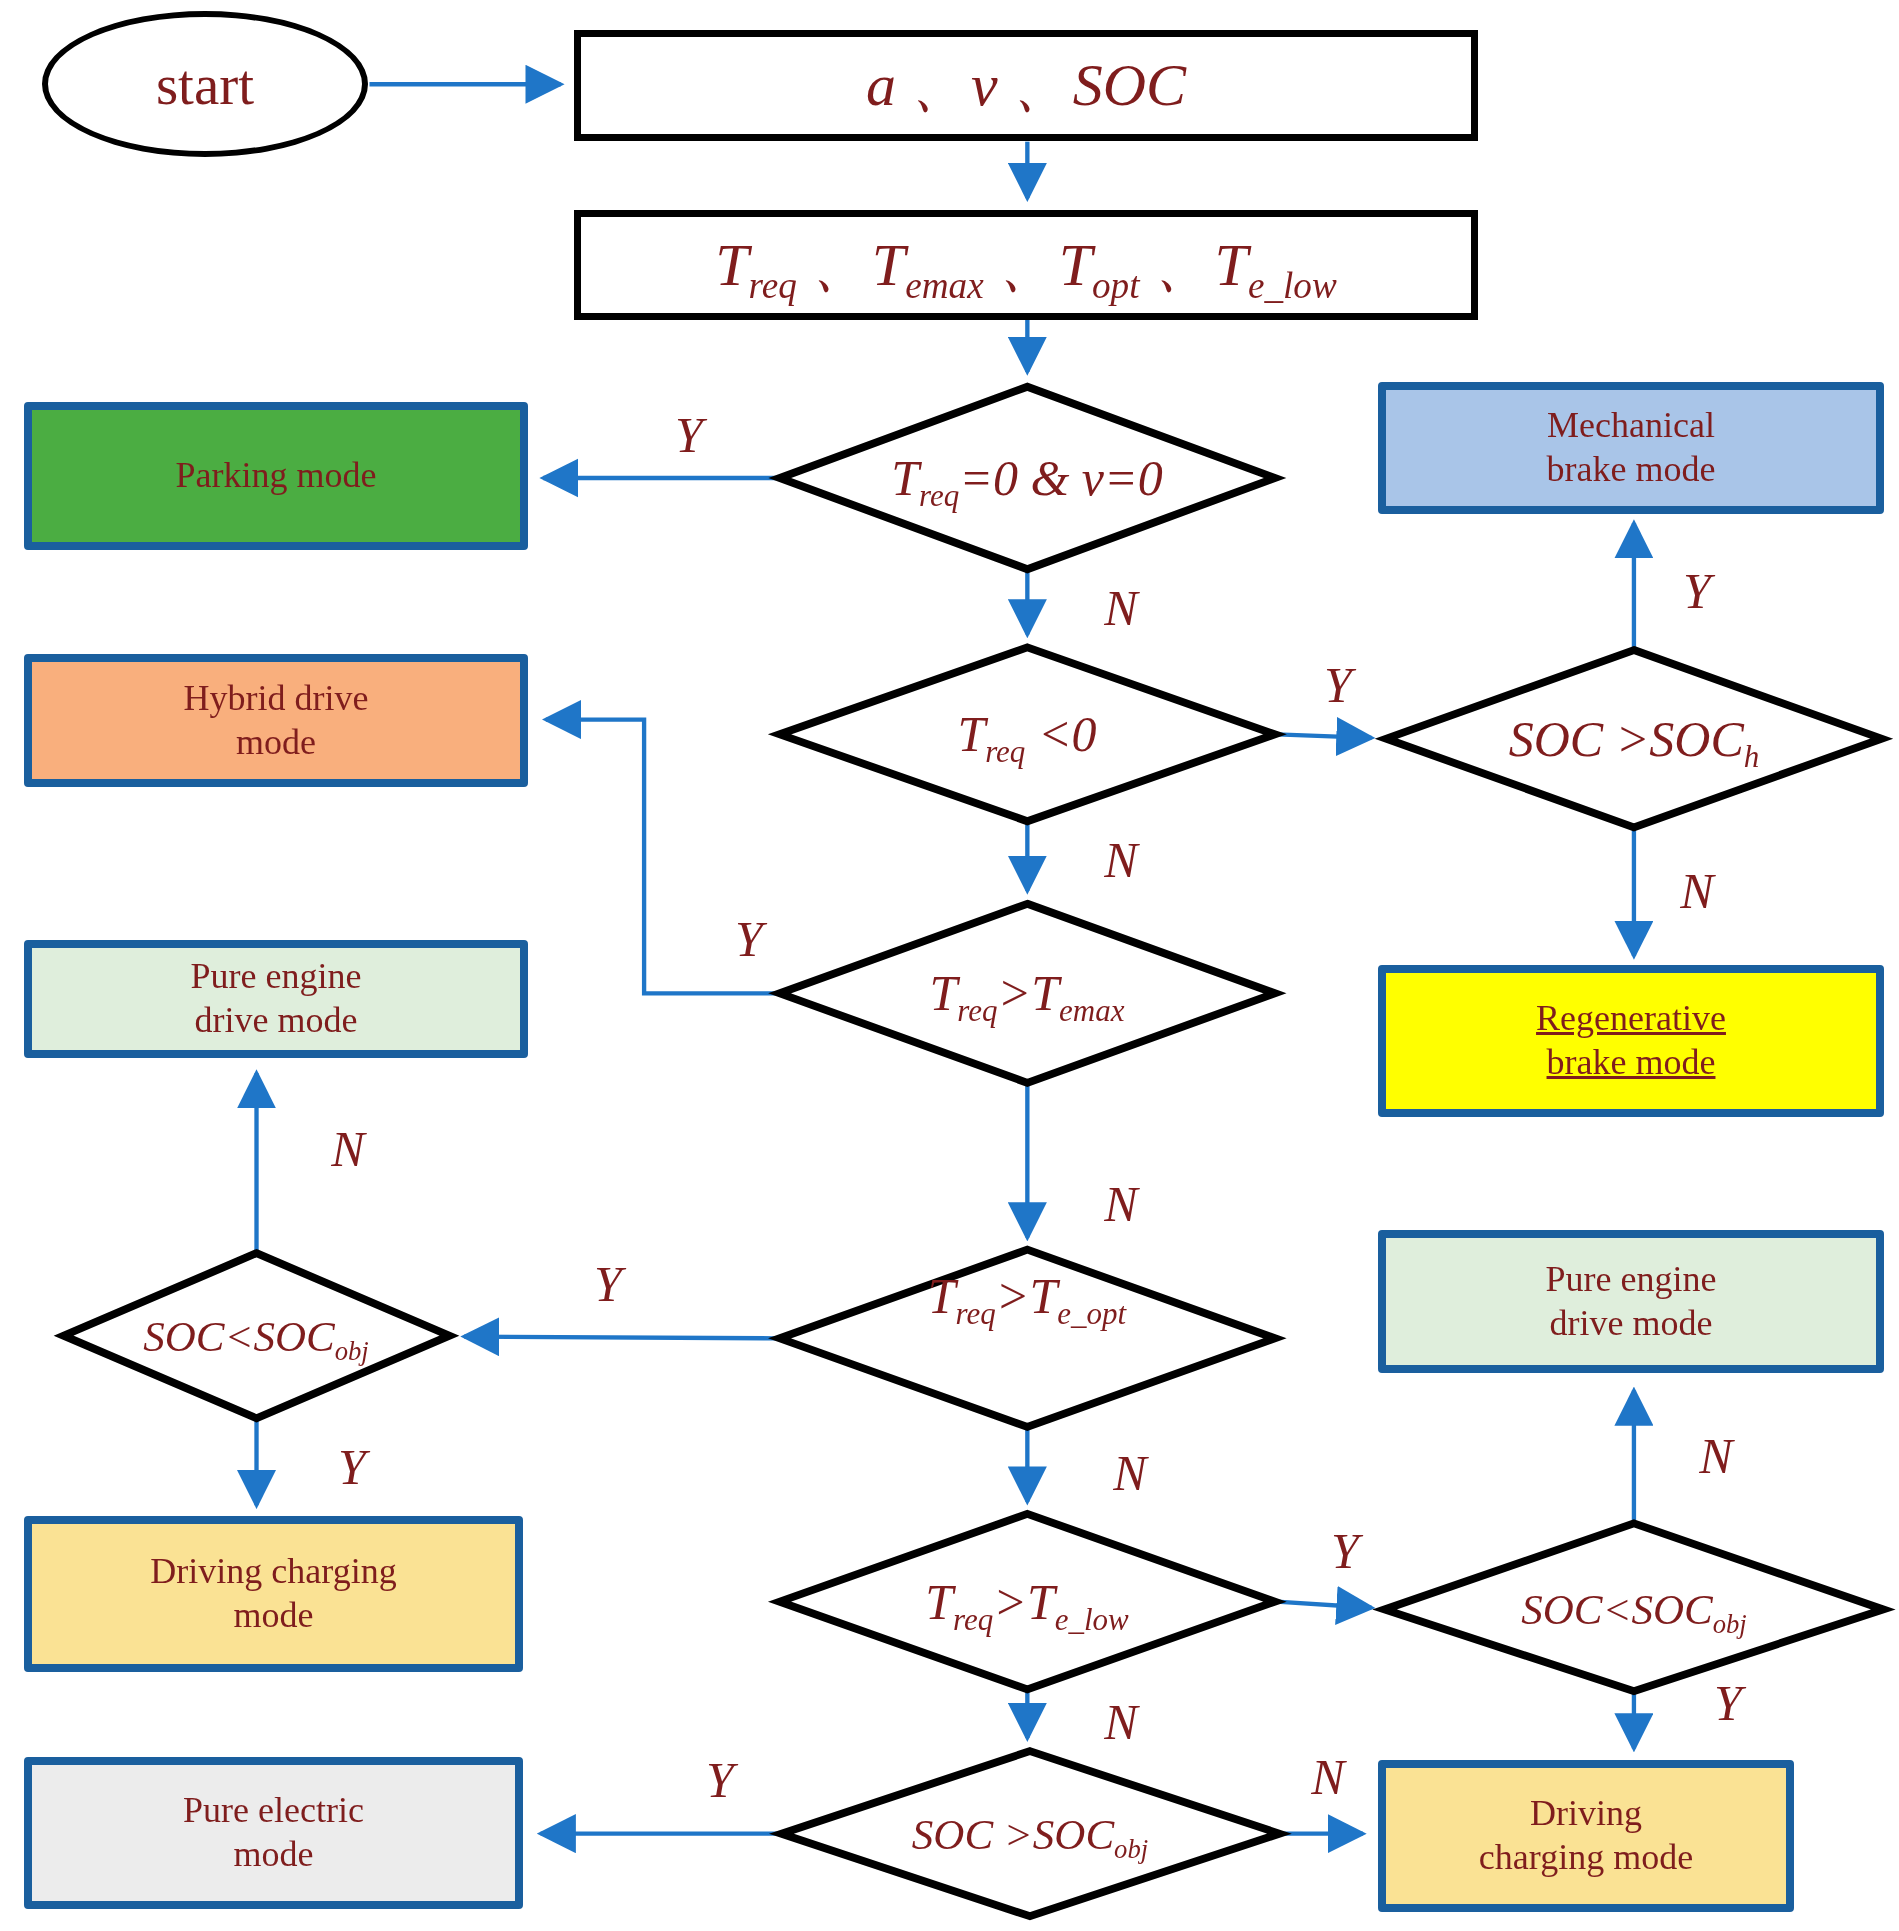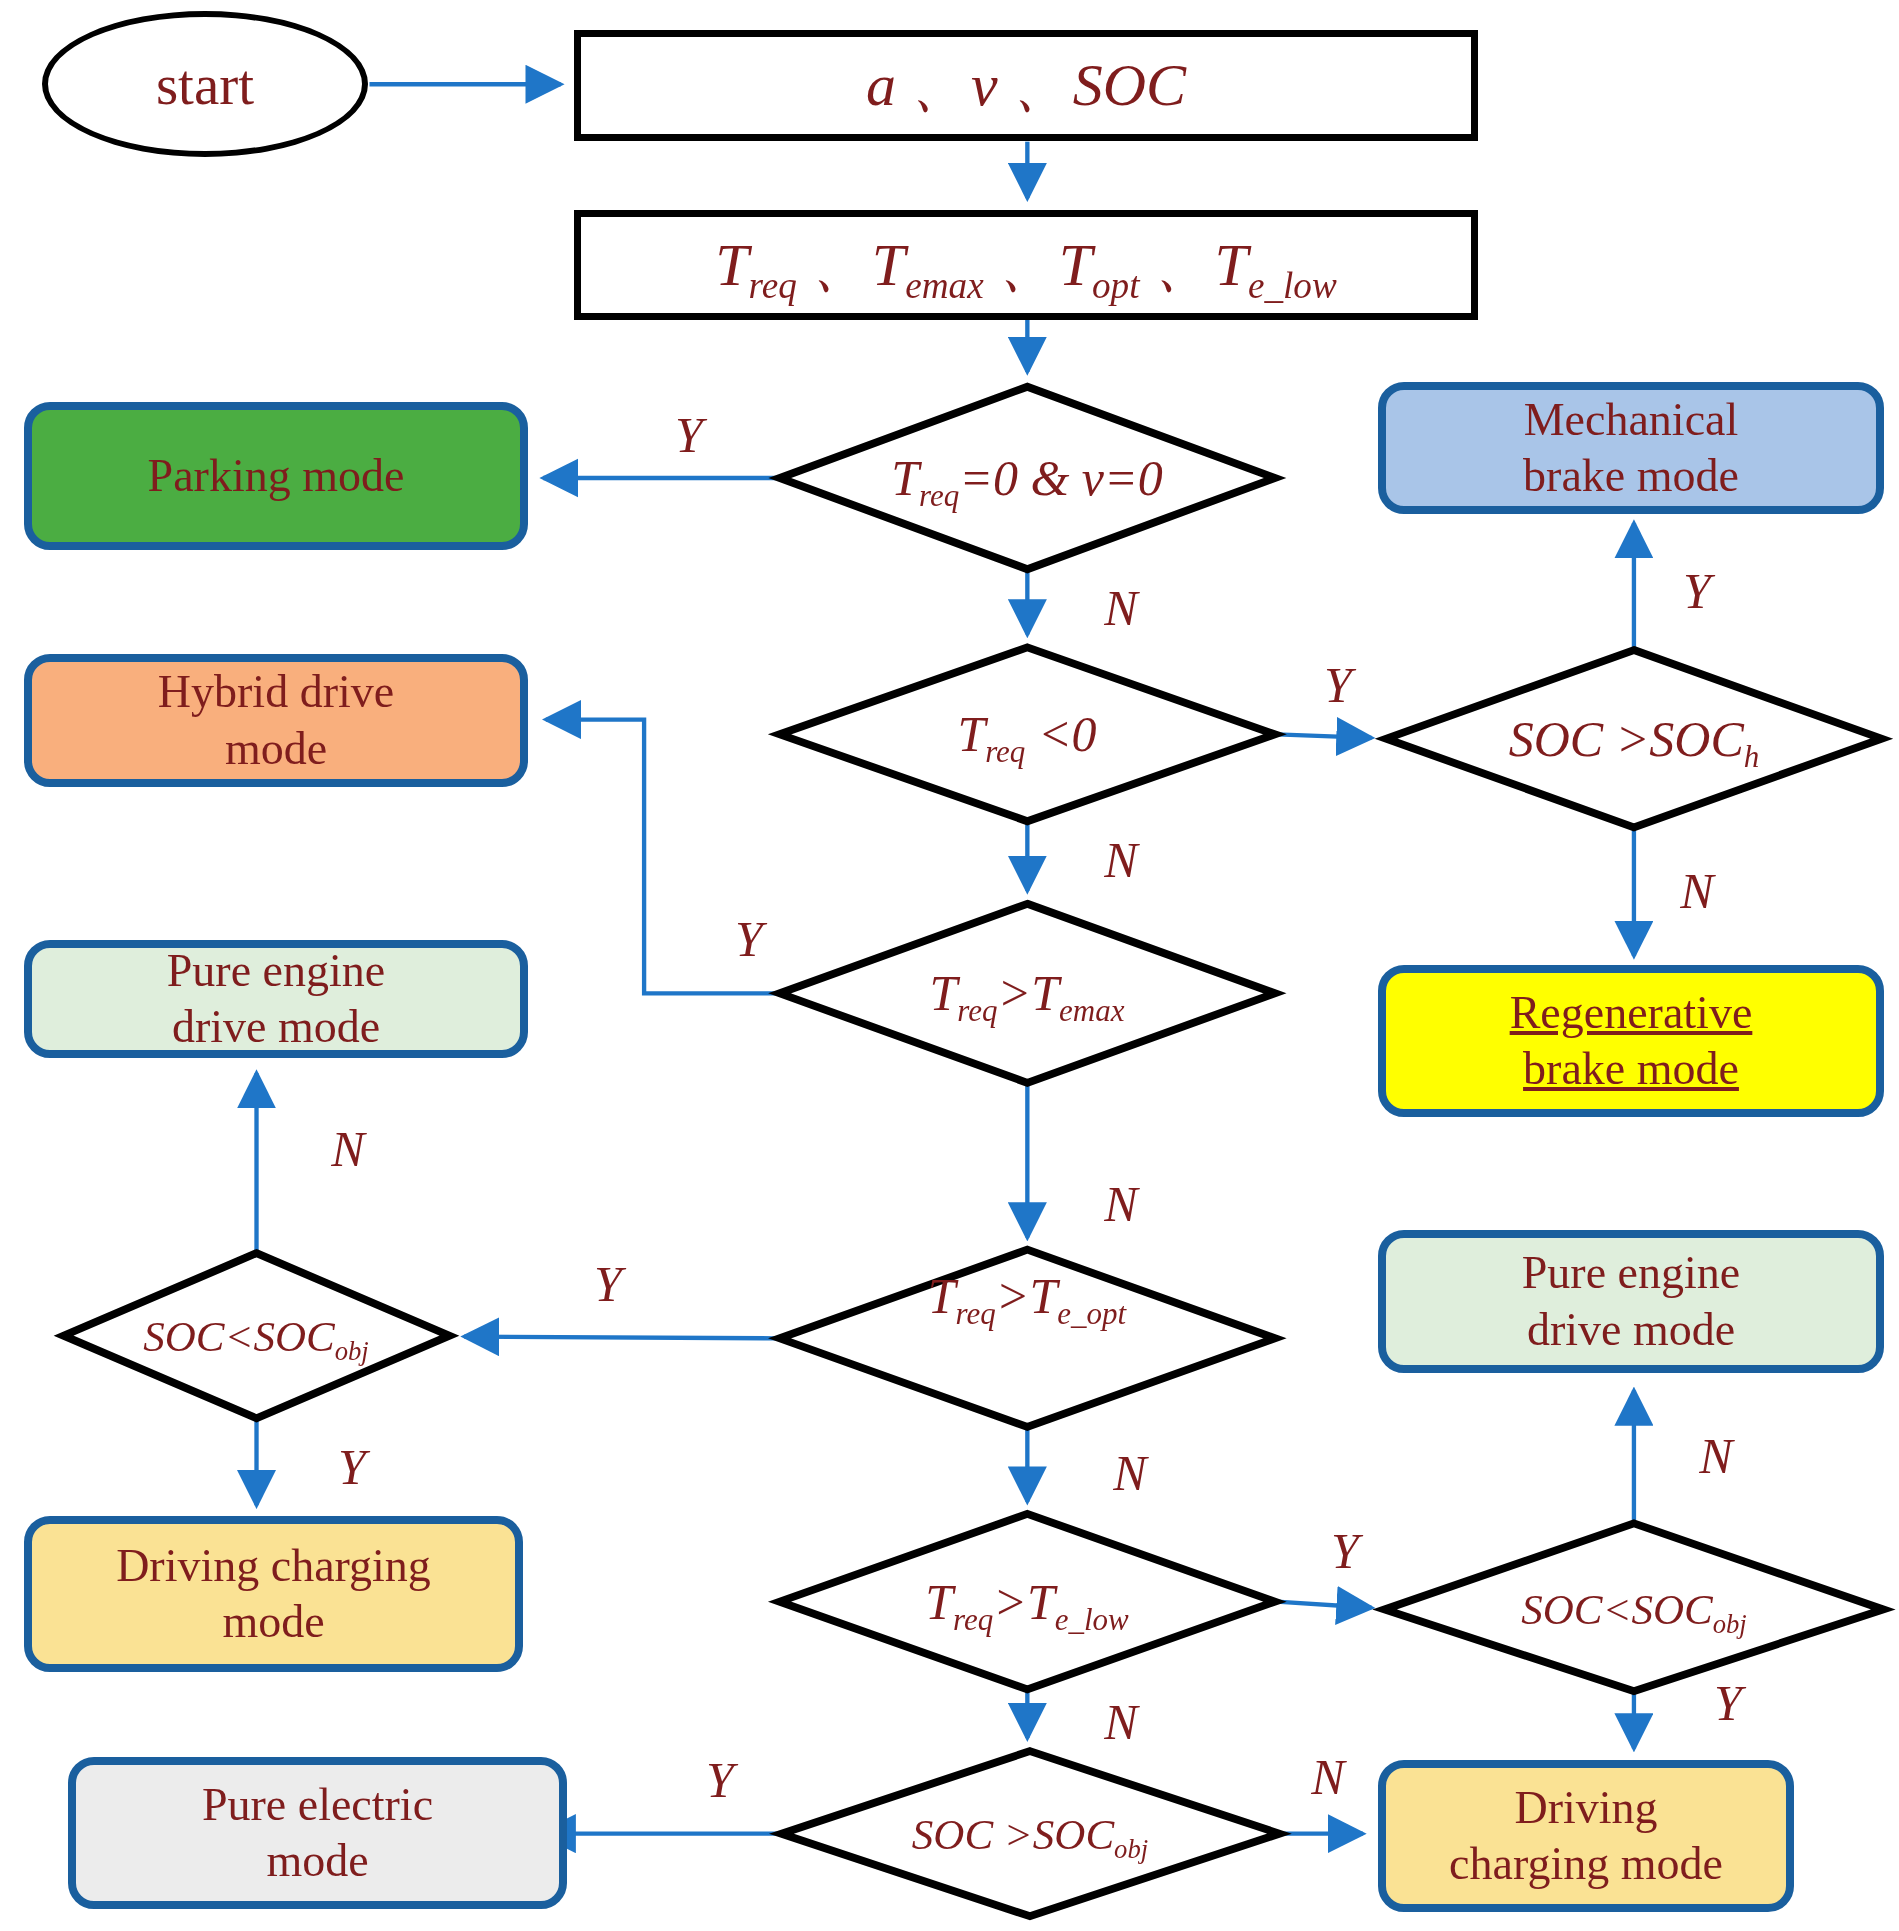--- a/index.html
+++ b/index.html
@@ -4,21 +4,21 @@
 <style>
   html,body{margin:0;padding:0;background:#ffffff;}
   #canvas{position:relative;width:1900px;height:1931px;background:#ffffff;
           font-family:"Liberation Serif","DejaVu Serif",serif;color:#7f1d1d;}
   #wires{position:absolute;left:0;top:0;width:1900px;height:1931px;}
 
   .node{position:absolute;display:flex;align-items:center;justify-content:center;
         text-align:center;box-sizing:border-box;white-space:pre-line;}
   .terminator{border:6px solid #000;border-radius:50%;background:#fff;font-size:57px;}
   .process{border:7px solid #000;background:#fff;font-size:60px;font-style:italic;}
-  .mode{border:8.7px solid #1a5f9e;border-radius:26px;font-size:46px;line-height:1.22;}
+  .mode{border:8.7px solid #1a5f9e;border-radius:4px;font-size:36px;line-height:1.22;}
   .m-parking{background:#4bad42;}
   .m-hybrid{background:#f9af7d;}
   .m-engine{background:#dfeedc;}
   .m-charge{background:#fae294;align-items:center;}
   .m-electric{background:#ececec;}
   .m-mech{background:#a9c5e8;}
   .m-regen{background:#ffff00;}
 
   .dtext{position:absolute;transform:translate(-50%,-50%);font-style:italic;
          font-size:50px;white-space:nowrap;}
@@ -100,21 +100,21 @@
   <div class="node mode m-engine" style="left:24px;top:940px;width:504px;height:118px;">
     <span>Pure engine
 drive mode</span>
   </div>
 
   <div class="node mode m-charge" style="left:24px;top:1516px;width:499px;height:156px;">
     <span>Driving charging
 mode</span>
   </div>
 
-  <div class="node mode m-electric" style="left:24px;top:1757px;width:499px;height:152px;margin-left:44px;">
+  <div class="node mode m-electric" style="left:24px;top:1757px;width:499px;height:152px;">
     <span>Pure electric
 mode</span>
   </div>
 
   <div class="node mode m-mech" style="left:1378px;top:382px;width:506px;height:132px;">
     <span>Mechanical
 brake mode</span>
   </div>
 
   <div class="node mode m-regen" style="left:1378px;top:965px;width:506px;height:152px;text-decoration:underline;">

